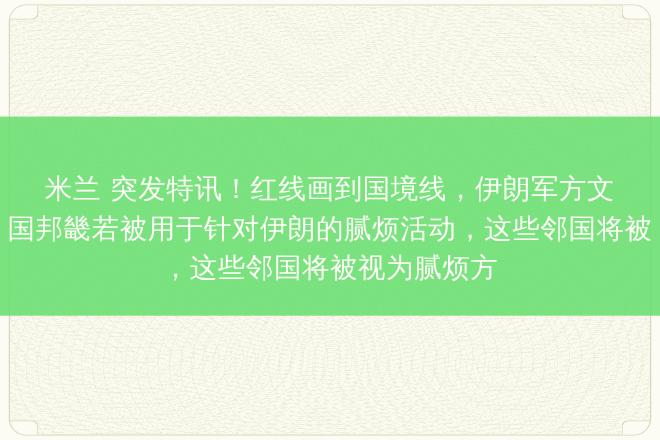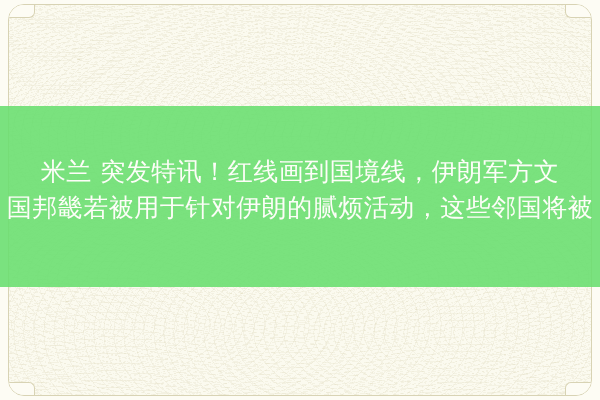--- a/index.html
+++ b/index.html
@@ -149,15 +149,16 @@
     <div class="corner-notch tr"></div>
     <div class="corner-notch bl"></div>
     <div class="corner-notch br"></div>
   </div>
 
   <div class="banner-band"></div>
 
   <div class="headline">
     <div class="headline-line">米兰 突发特讯！红线画到国境线，伊朗军方文</div>
     <div class="headline-line overflow">国邦畿若被用于针对伊朗的腻烦活动，这些邻国将被</div>
+    <div class="headline-line">，这些邻国将被视为腻烦方</div>
   </div>
 
 </div>
 
 </body></html>

